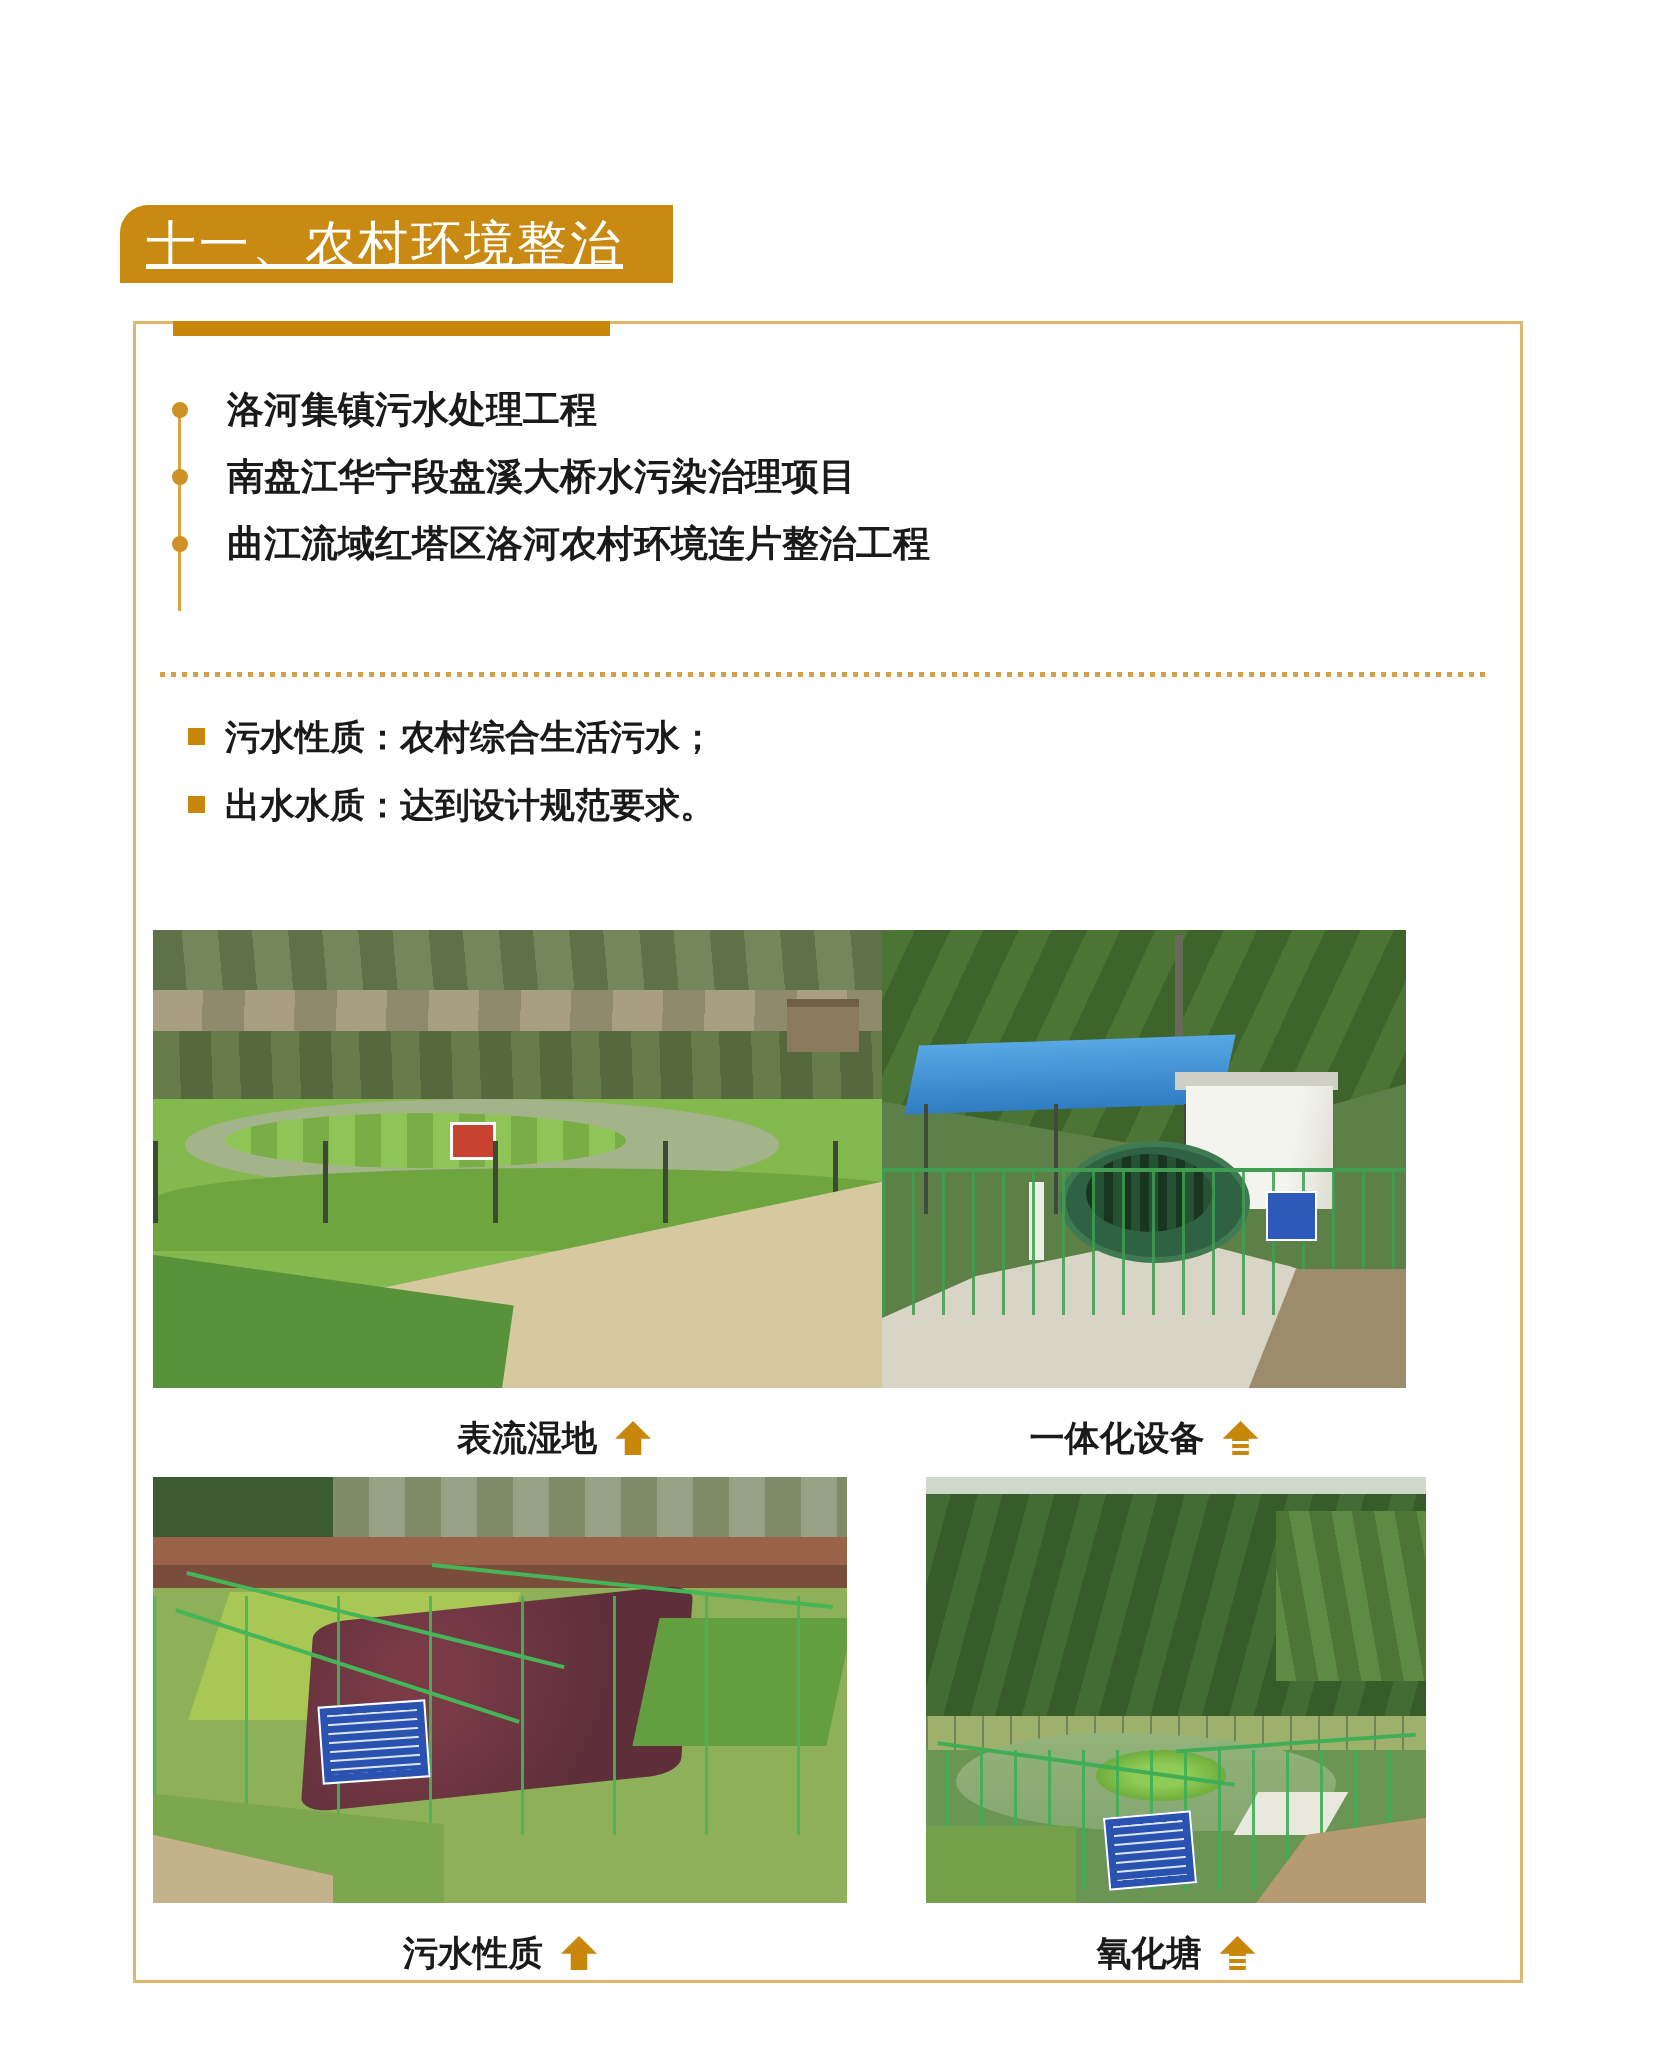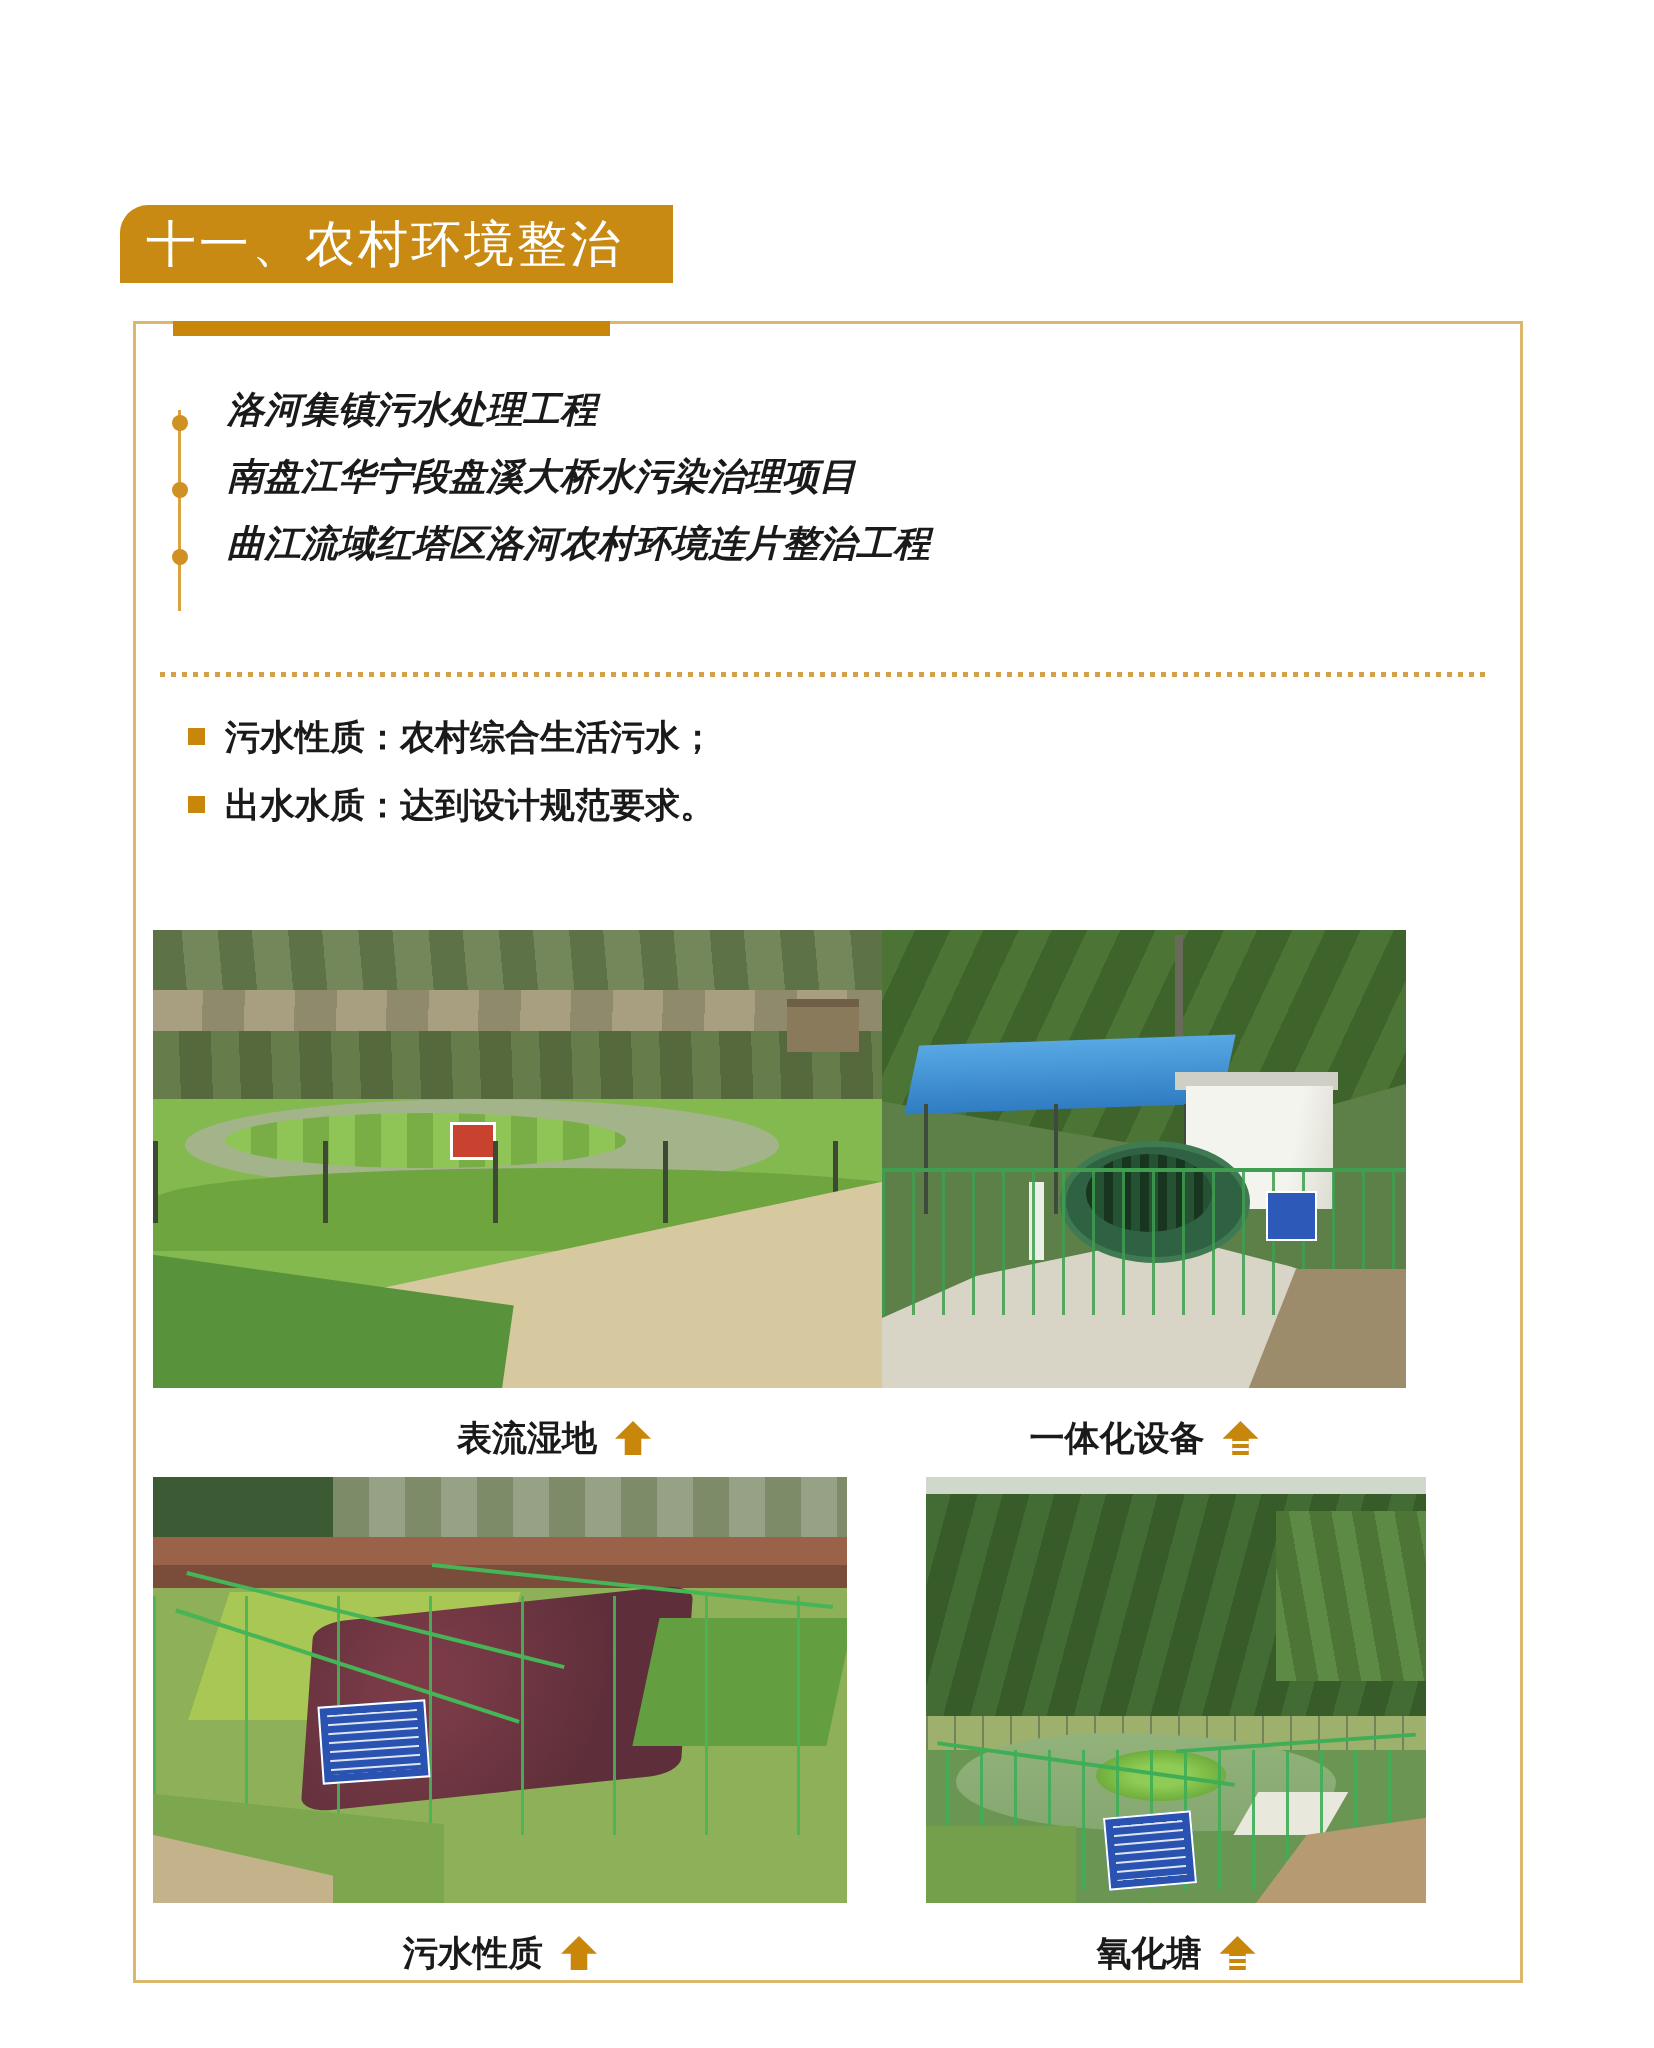--- a/index.html
+++ b/index.html
@@ -2,32 +2,32 @@
 <html><head>
 <meta charset="utf-8">
 <style>
   html,body{margin:0;padding:0;background:#ffffff;}
   body{width:1654px;height:2048px;position:relative;font-family:"Liberation Sans","DejaVu Sans",sans-serif;color:#1a1a1a;}
   .page{position:absolute;inset:0;background:#fff;overflow:hidden;}
 
   
   .banner{position:absolute;left:120px;top:205px;width:553px;height:78px;
     background:#c98a14;border-top-left-radius:28px;display:flex;align-items:center;}
-  .banner span{color:#ffffff;font-size:50px;letter-spacing:3px;padding-left:26px;white-space:nowrap;}
+  .banner span{color:#ffffff;font-size:50px;letter-spacing:3px;padding-left:26px;white-space:nowrap;text-decoration:underline;}
 
   
   .box{position:absolute;left:133px;top:321px;width:1384px;height:1656px;
     border:3px solid #dcb76e;background:#fff;}
   .topbar{position:absolute;left:37px;top:-3px;width:437px;height:15px;background:#c8860b;}
 
   
   .projects{position:absolute;left:36px;top:64px;width:1320px;}
   .connector{position:absolute;left:6px;top:22px;width:3px;height:201px;background:#dba33f;}
-  .project-item{position:relative;display:flex;align-items:flex-end;margin-bottom:24px;
-    font-size:37px;line-height:43px;font-weight:600;white-space:nowrap;font-style:italic;}
+  .project-item{position:relative;display:flex;align-items:flex-start;margin-bottom:24px;
+    font-size:37px;line-height:43px;font-weight:600;white-space:nowrap;}
   .dot{flex:none;width:16px;height:16px;border-radius:50%;background:#cf9024;margin:14px 39px 0 0;}
 
   
   .divider{position:absolute;left:24px;top:348px;width:1330px;height:5px;
     background:repeating-linear-gradient(90deg,#d4a04a 0 5px,transparent 5px 11px);}
 
   
   .specs{position:absolute;left:52px;top:393px;}
   .spec-row{display:flex;align-items:flex-start;margin-bottom:29px;font-size:35px;line-height:39px;font-weight:600;white-space:nowrap;}
   .sq{flex:none;width:17px;height:17px;background:#c8860b;margin:11px 20px 0 0;}

